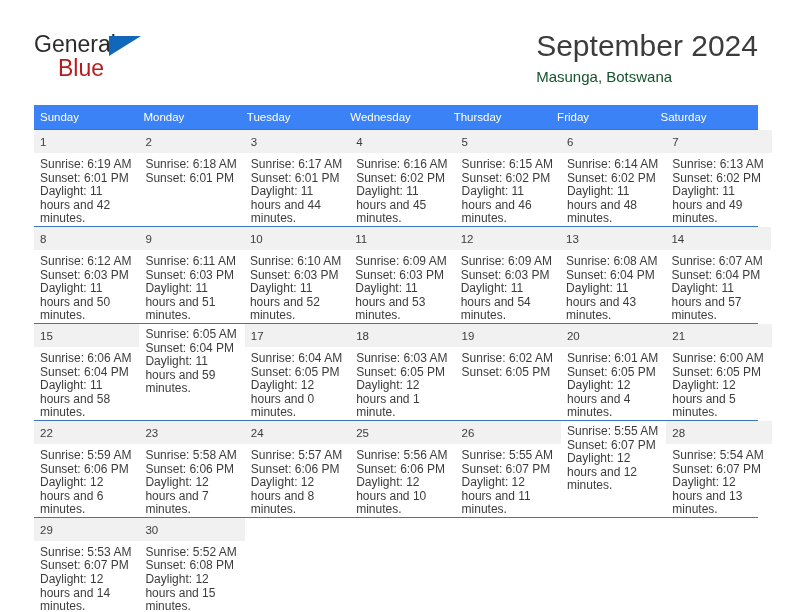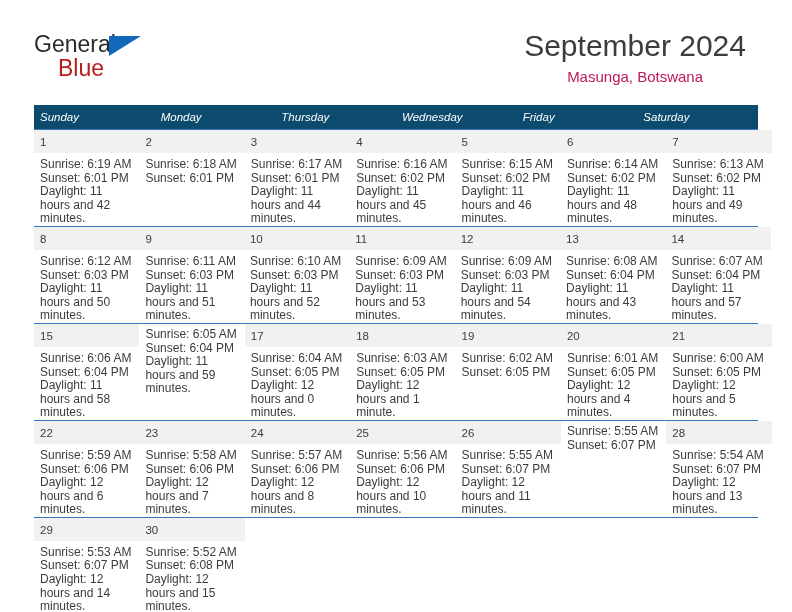--- a/index.html
+++ b/index.html
@@ -58,51 +58,50 @@
     left: 24px;
     top: 24px;
     font-size: 23px;
     line-height: 25px;
     color: #b91c1c;
     white-space: nowrap;
   }
 
   .titles {
     position: absolute;
-    right: 12px;
+    right: 0;
     top: 0;
-    text-align: center;
+    text-align: left;
   }
   .cal-title {
     font-size: 30px;
     line-height: 36px;
     color: #3c3c3c;
     font-weight: normal;
     margin: 0;
     white-space: nowrap;
   }
   .cal-subtitle {
     font-size: 15px;
     line-height: 22px;
-    color: #be185d;
+    color: #14532d;
     margin: 2px 0 0 0;
     white-space: nowrap;
   }
 
   
   .calendar {
     position: absolute;
     left: 34px;
     top: 105px;
     width: 724px;
   }
   .weekdays {
     display: flex;
-    background: #0c4a6e;
-    font-style: italic;
+    background: #3b82f6;
   }
   .weekday {
     flex: 1 1 0;
     box-sizing: border-box;
     padding: 4px 0 4px 6px;
     font-size: 11.5px;
     line-height: 16px;
     color: #ffffff;
     white-space: nowrap;
   }
@@ -165,22 +164,23 @@
       <div class="cal-subtitle">Masunga, Botswana</div>
     </div>
 
   </div>
 
   <div class="calendar">
 
     <div class="weekdays">
       <div class="weekday">Sunday</div>
       <div class="weekday">Monday</div>
+      <div class="weekday">Tuesday</div>
+      <div class="weekday">Wednesday</div>
       <div class="weekday">Thursday</div>
-      <div class="weekday">Wednesday</div>
       <div class="weekday">Friday</div>
       <div class="weekday">Saturday</div>
     </div>
 
     <div class="week">
       <div class="daycell">
         <div class="daynum-band"><span class="daynum">1</span></div>
         <div class="dayinfo">
           <div>Sunrise: 6:19 AM</div>
           <div>Sunset: 6:01 PM</div>
@@ -390,20 +390,21 @@
         <div class="dayinfo">
           <div>Sunrise: 5:55 AM</div>
           <div>Sunset: 6:07 PM</div>
           <div class="wrap">Daylight: 12 hours and 11 minutes.</div>
         </div>
       </div>
       <div class="daycell">
         <div class="dayinfo">
           <div>Sunrise: 5:55 AM</div>
           <div>Sunset: 6:07 PM</div>
+          <div class="wrap">Daylight: 12 hours and 12 minutes.</div>
         </div>
       </div>
       <div class="daycell">
         <div class="daynum-band"><span class="daynum">28</span></div>
         <div class="dayinfo">
           <div>Sunrise: 5:54 AM</div>
           <div>Sunset: 6:07 PM</div>
           <div class="wrap">Daylight: 12 hours and 13 minutes.</div>
         </div>
       </div>

